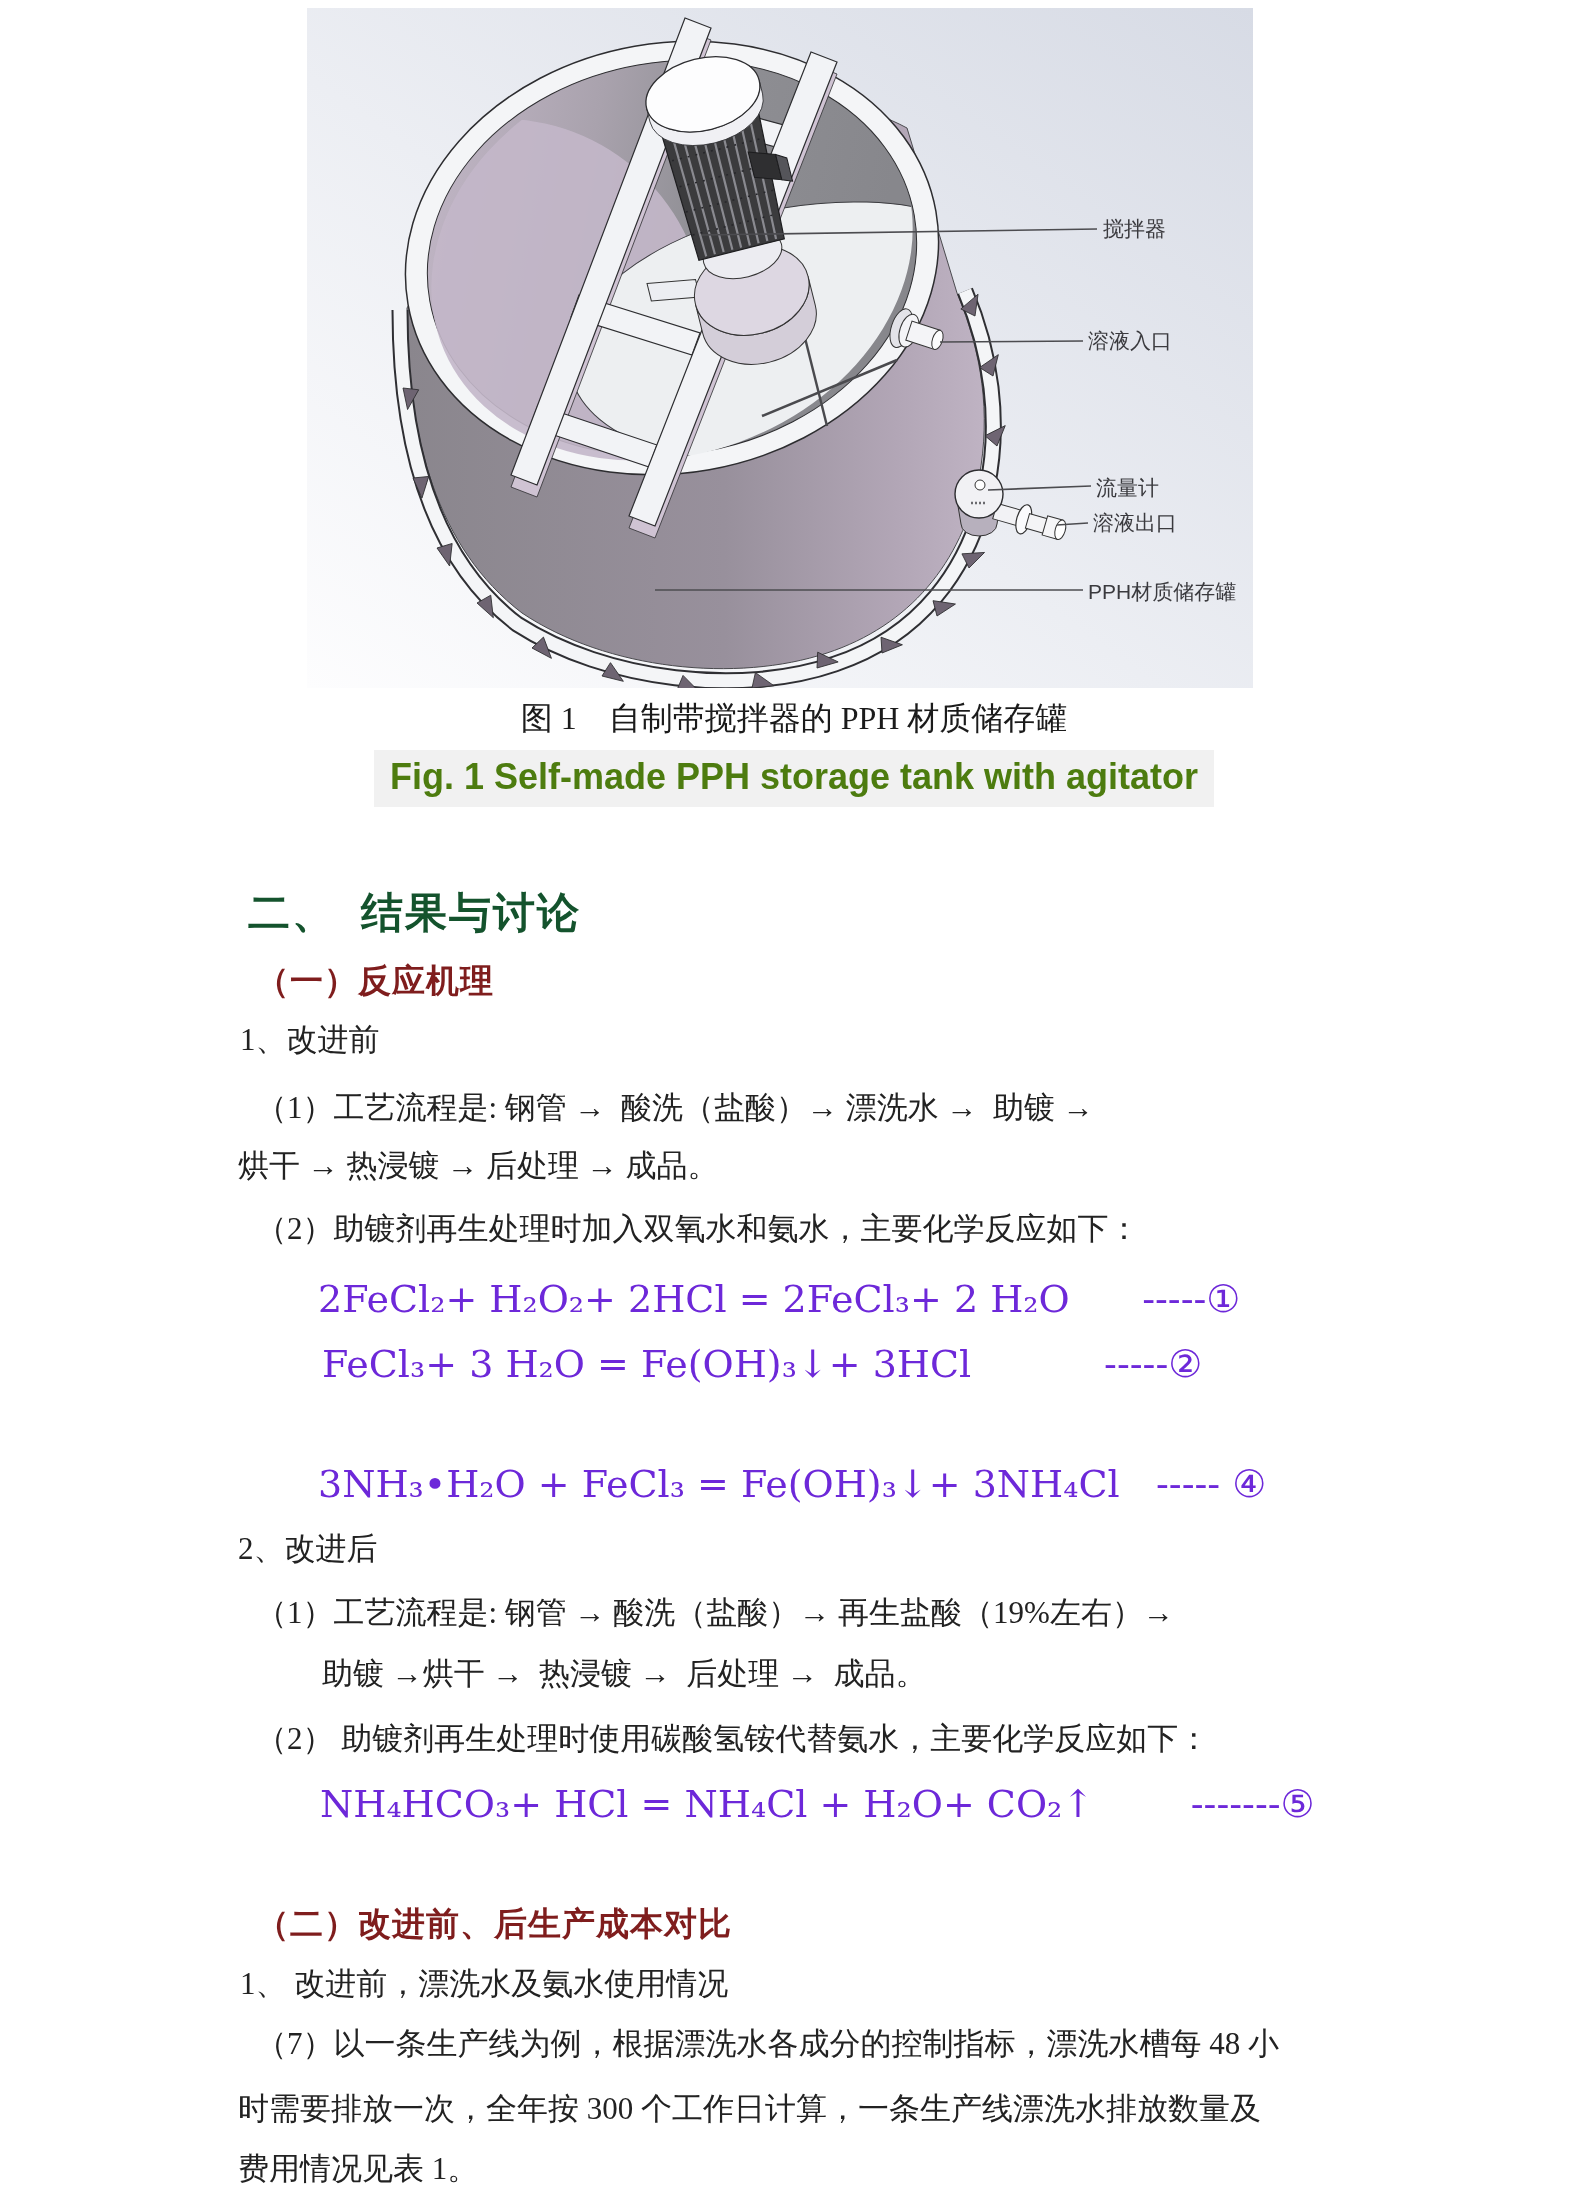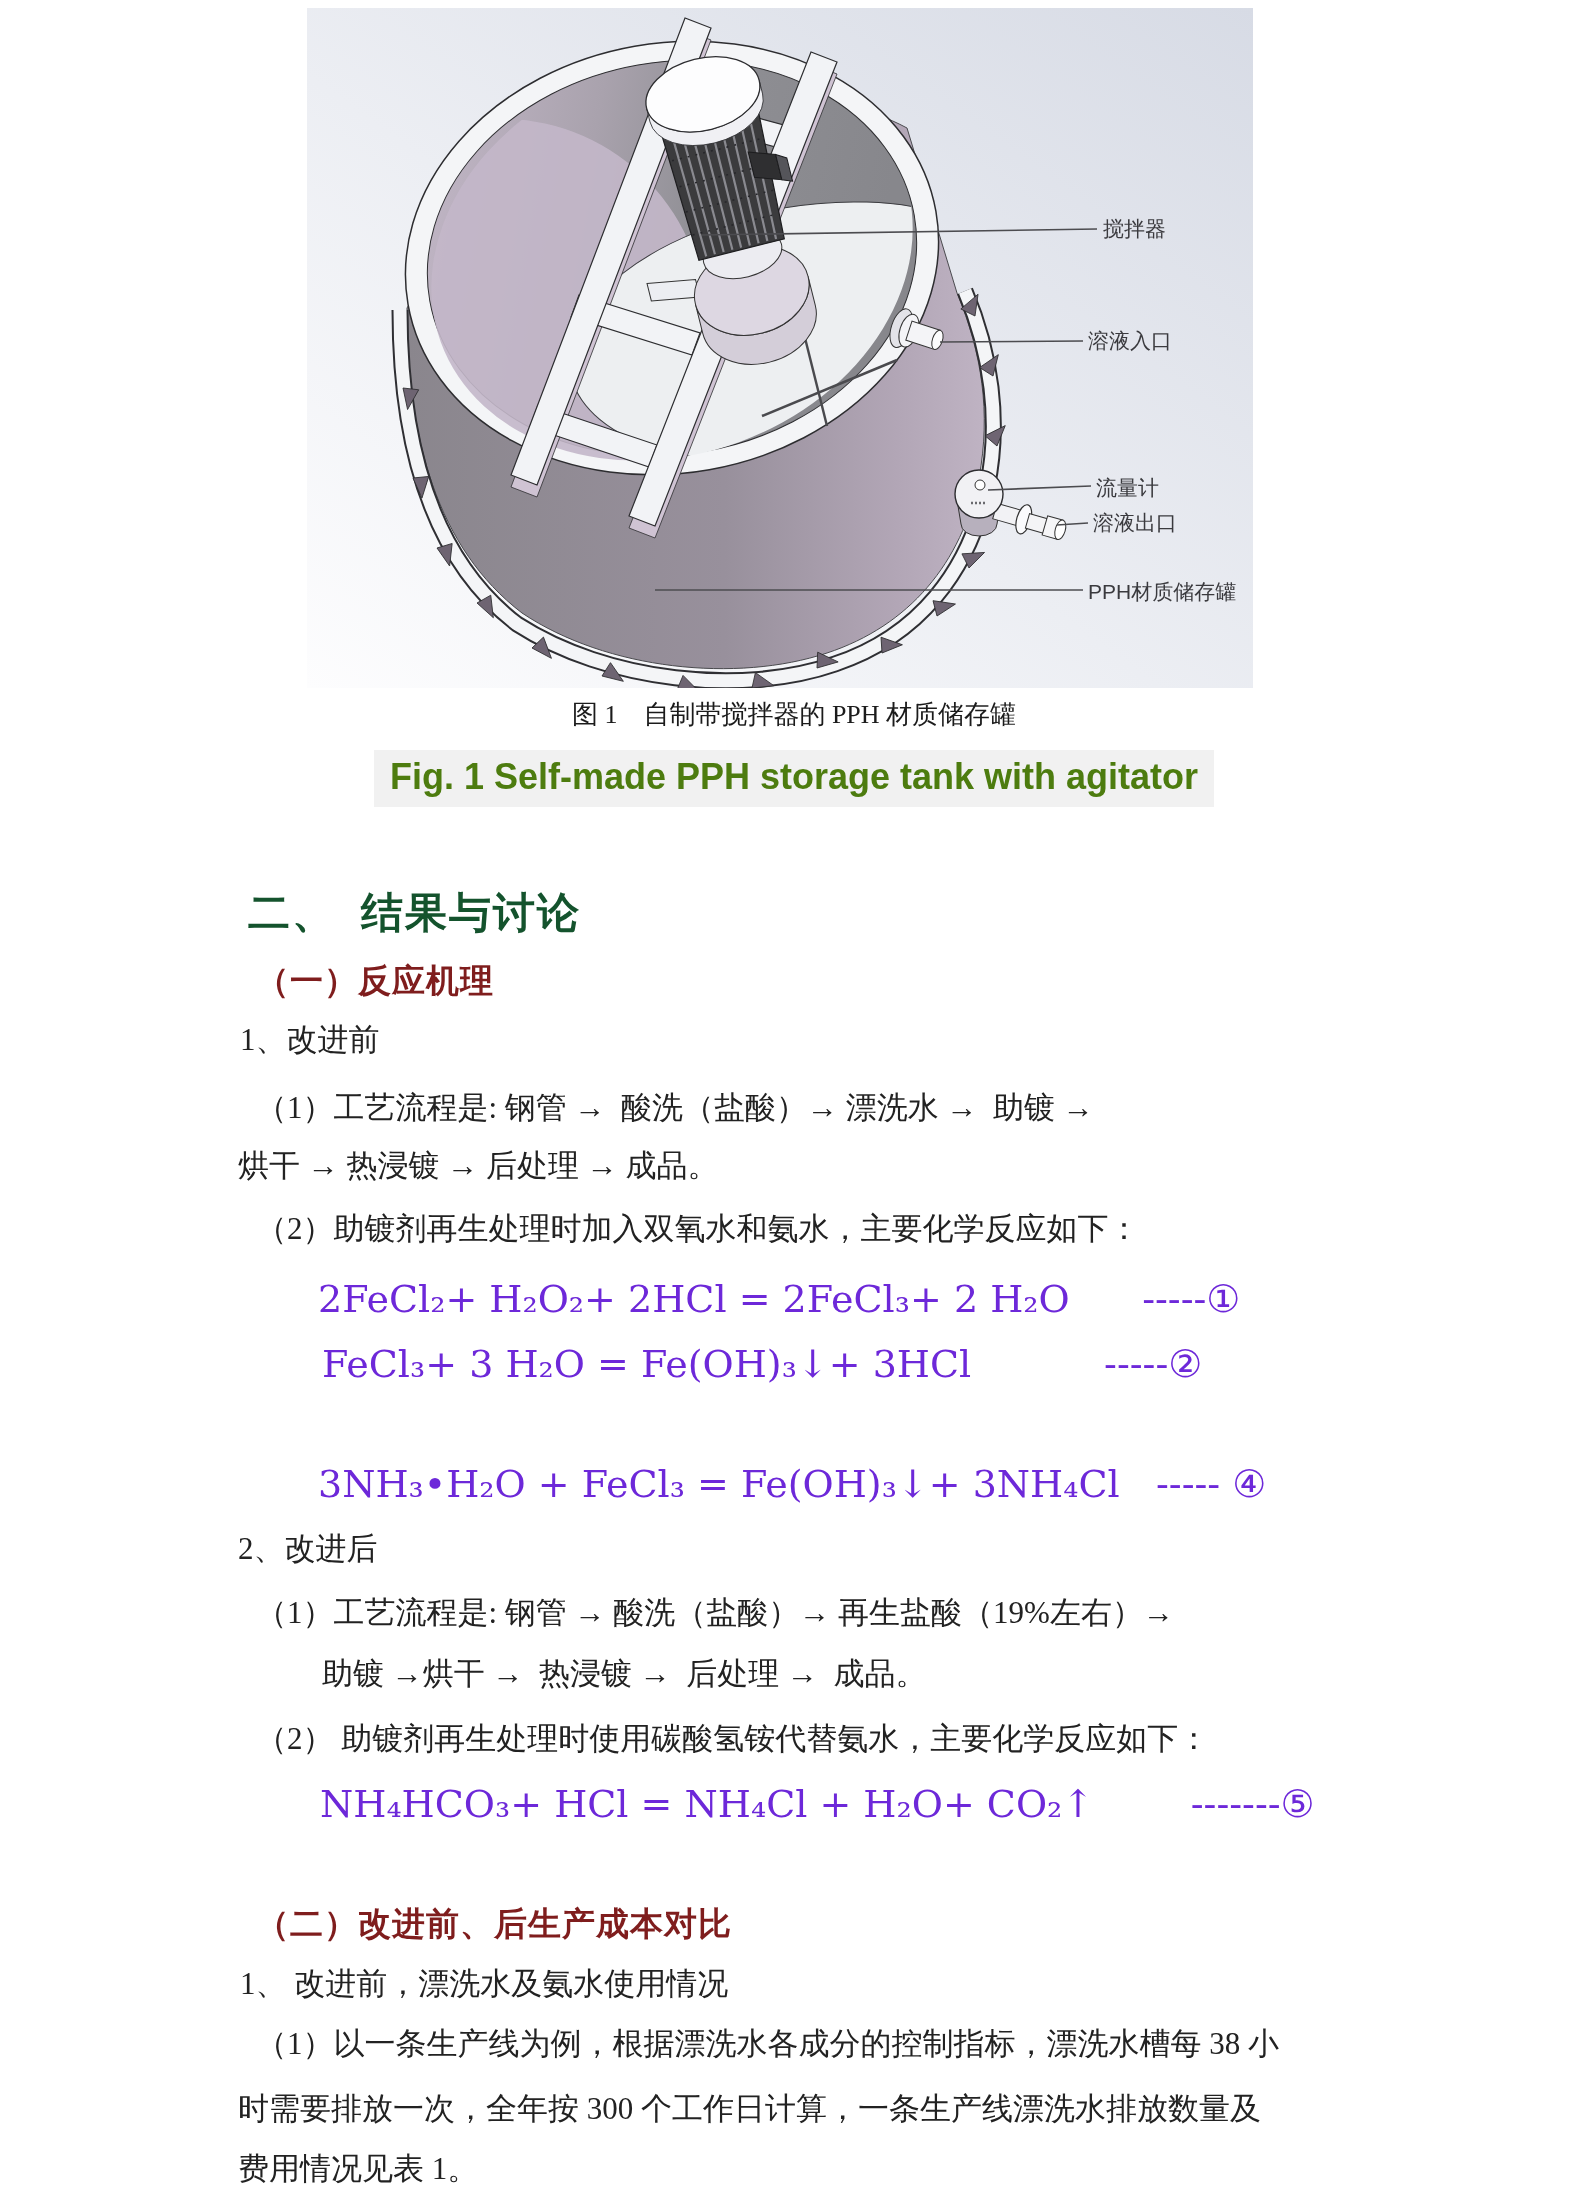--- a/index.html
+++ b/index.html
@@ -6,21 +6,21 @@
   .page{
     position:relative;width:1588px;height:2203px;background:#ffffff;overflow:hidden;
     font-family:"Liberation Serif","DejaVu Serif",serif;color:#1d1d1d;
   }
   .fig-block{position:absolute;left:307px;top:8px;width:946px;height:680px;}
   .t{position:absolute;white-space:pre;line-height:1.15;}
   .body31{font-size:31px;color:#222;}
   .eq{font-size:38px;color:#6d28d9;font-family:"DejaVu Serif","Liberation Serif",serif;}
   .h1{font-size:42px;font-weight:bold;color:#14532d;letter-spacing:2px;}
   .h2{font-size:33px;font-weight:bold;color:#7f1d1d;letter-spacing:1px;}
-  .cap-zh{left:0;top:700px;width:100%;text-align:center;font-size:26px;color:#1b1b1b;}
+  .cap-zh{left:0;top:700px;width:100%;text-align:center;font-size:32px;color:#1b1b1b;}
   .cap-en-wrap{position:absolute;left:0;top:750px;width:100%;text-align:center;}
   .cap-en{
     display:inline-block;background:#f1f1f1;padding:6px 16px 9px 16px;
     font-family:"Liberation Sans","DejaVu Sans",sans-serif;font-weight:600;
     font-size:36px;color:#4d7c0f;letter-spacing:0px;
   }
   svg text.lbl{font-family:"Liberation Sans","DejaVu Sans",sans-serif;font-size:21px;fill:#3a3a3e;}
 </style>
 </head>
 <body>
@@ -194,17 +194,17 @@
 
   <div class="t body31" style="left:238px;top:1531px">2、改进后</div>
   <div class="t body31" style="left:256px;top:1595px">（1）工艺流程是: 钢管 → 酸洗（盐酸）→ 再生盐酸（19%左右）→</div>
   <div class="t body31" style="left:322px;top:1656px">助镀 →烘干 →  热浸镀 →  后处理 →  成品。</div>
   <div class="t body31" style="left:256px;top:1721px">（2） 助镀剂再生处理时使用碳酸氢铵代替氨水，主要化学反应如下：</div>
 
   <div class="t eq" style="left:320px;top:1783px">NH₄HCO₃+ HCl = NH₄Cl + H₂O+ CO₂↑        -------⑤</div>
 
   <div class="t h2" style="left:256px;top:1906px">（二）改进前、后生产成本对比</div>
   <div class="t body31" style="left:240px;top:1966px">1、 改进前，漂洗水及氨水使用情况</div>
-  <div class="t body31" style="left:256px;top:2026px">（1）以一条生产线为例，根据漂洗水各成分的控制指标，漂洗水槽每 38 小</div>
+  <div class="t body31" style="left:256px;top:2026px">（7）以一条生产线为例，根据漂洗水各成分的控制指标，漂洗水槽每 48 小</div>
   <div class="t body31" style="left:238px;top:2091px">时需要排放一次，全年按 300 个工作日计算，一条生产线漂洗水排放数量及</div>
   <div class="t body31" style="left:238px;top:2151px">费用情况见表 1。</div>
 
 </div>
 
 </body></html>

